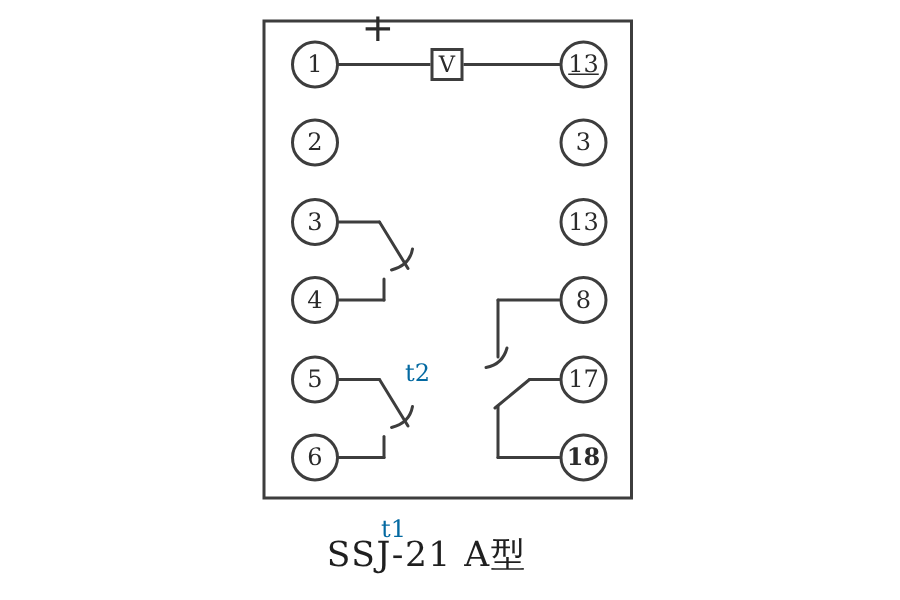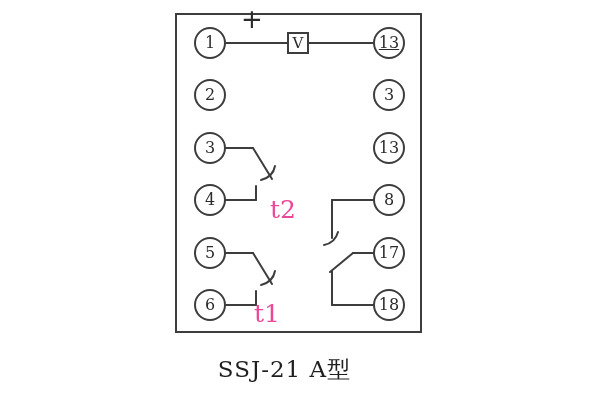--- a/index.html
+++ b/index.html
@@ -57,23 +57,24 @@
     position: absolute;
     left: 241px;
     top: 6px;
     font-size: 26px;
     line-height: 1;
     font-family: "DejaVu Sans", "Liberation Sans", sans-serif;
     color: #2b2b2b;
   }
   .tlabel {
     position: absolute;
-    font-size: 25px;
+    font-size: 16px;
     line-height: 1;
-    color: #ec4899;
+    color: #0369a1;
+    margin-top: 44px;
   }
   #t2-label { left: 270px; top: 197px; }
   #t1-label { left: 254px; top: 301px; }
   .caption {
     position: absolute;
     left: 0;
     top: 354px;
     width: 569px;
     text-align: center;
     font-size: 23px;
@@ -131,20 +132,20 @@
   <div class="terminal" style="left:194px; top:132px;">3</div>
   <div class="terminal" style="left:194px; top:184px;">4</div>
   <div class="terminal" style="left:194px; top:237px;">5</div>
   <div class="terminal" style="left:194px; top:289px;">6</div>
 
   <div class="terminal" style="left:373px; top:27px;text-decoration:underline;">13</div>
   <div class="terminal" style="left:373px; top:79px;">3</div>
   <div class="terminal" style="left:373px; top:132px;">13</div>
   <div class="terminal" style="left:373px; top:184px;">8</div>
   <div class="terminal" style="left:373px; top:237px;text-align:right;">17</div>
-  <div class="terminal" style="left:373px; top:289px;">18</div>
+  <div class="terminal" style="left:373px; top:289px;font-weight:bold;">18</div>
 
   <span class="tlabel" id="t2-label">t2</span>
   <span class="tlabel" id="t1-label">t1</span>
 
   <div class="caption">SSJ-21 A型</div>
 
 </div>
 
 </body></html>

